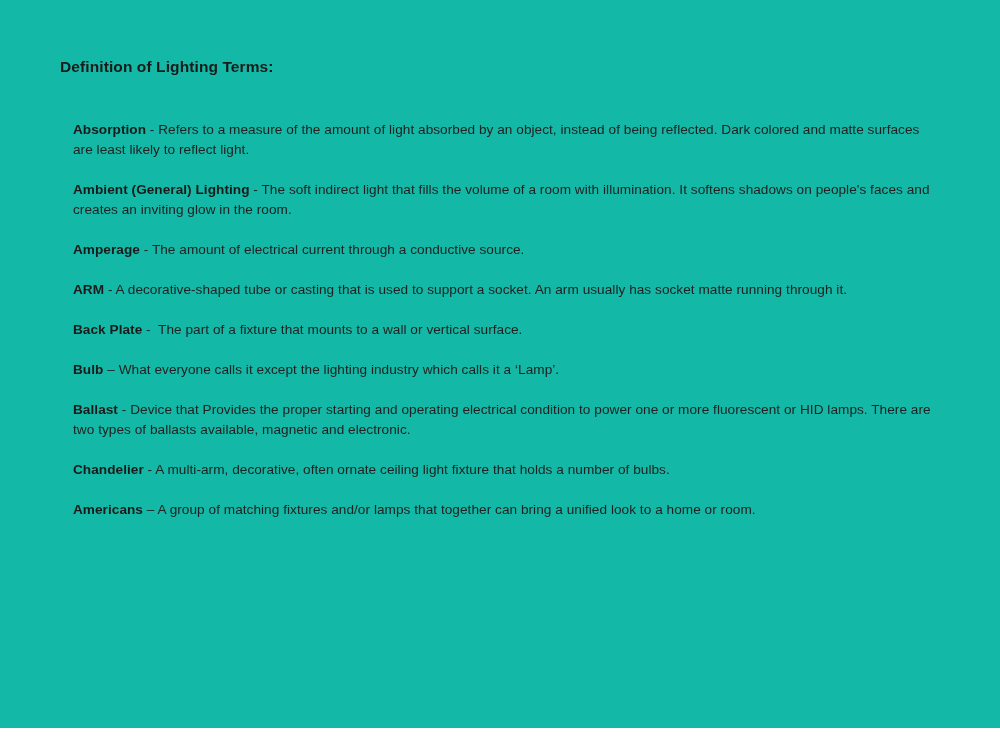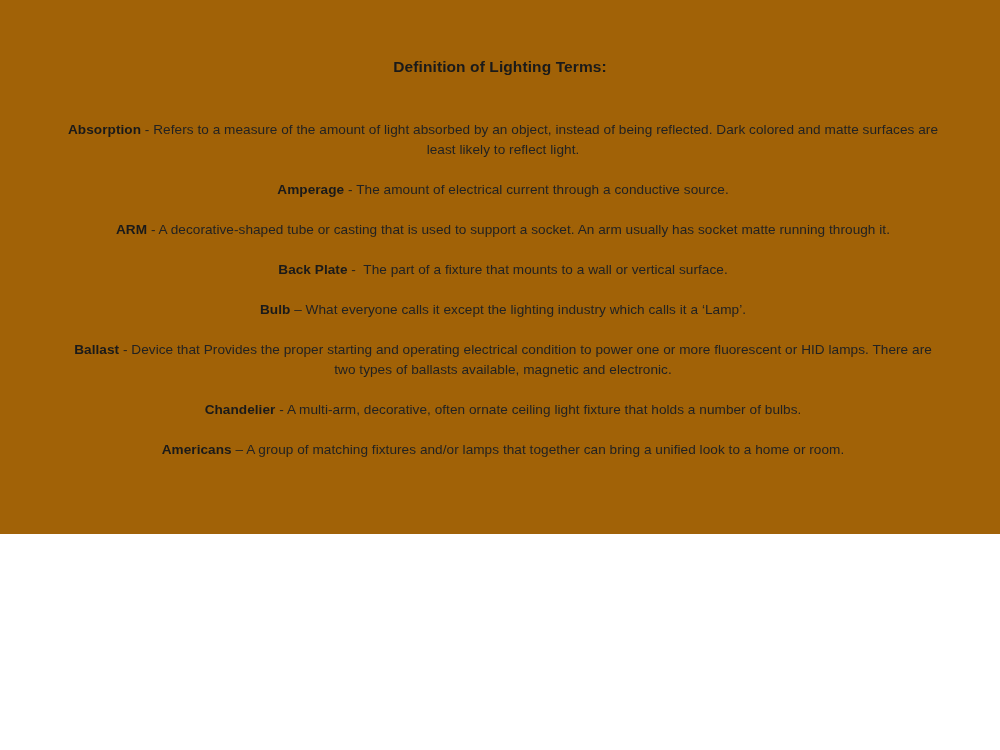--- a/index.html
+++ b/index.html
@@ -10,40 +10,39 @@
   body {
     width: 1000px;
     height: 750px;
     overflow: hidden;
     font-family: "Liberation Sans", "DejaVu Sans", sans-serif;
     color: #1f1f1f;
   }
   .page {
     box-sizing: border-box;
     width: 1000px;
-    height: 534px;
+    height: 728px;
     padding: 56px 60px 0 60px;
-    background: #a16207;
-    text-align: center;
+    background: #14b8a6;
   }
   .doc-title {
     font-size: 15.5px;
     font-weight: bold;
     line-height: 22px;
     margin: 0 0 42px 0;
     color: #1a1a1a;
     letter-spacing: 0.1px;
   }
   .terms {
     width: 882px;
   }
   .term-row {
     font-size: 13.6px;
     line-height: 20px;
-    margin: 0 0 20px 4px;
+    margin: 0 0 20px 13px;
     letter-spacing: 0.05px;
   }
   .term-name {
     font-weight: bold;
     color: #1a1a1a;
   }
   .term-sep {
     white-space: pre; 
   }
   .term-def {
@@ -53,20 +52,21 @@
 </head>
 <body>
 
 <div class="page">
   <h1 class="doc-title">Definition of Lighting Terms:</h1>
   <div class="terms" id="terms-list">
   <p class="term-row"><span class="term-name">Absorption</span><span class="term-sep"> - </span><span class="term-def">Refers to a measure of the amount of light absorbed by an object, instead of being reflected. Dark colored and matte surfaces are least likely to reflect light.</span></p>
 
 
 
+  <p class="term-row"><span class="term-name">Ambient (General) Lighting</span><span class="term-sep"> - </span><span class="term-def">The soft indirect light that fills the volume of a room with illumination. It softens shadows on people's faces and creates an inviting glow in the room.</span></p>
 
   <p class="term-row"><span class="term-name">Amperage</span><span class="term-sep"> - </span><span class="term-def">The amount of electrical current through a conductive source.</span></p>
 
 
   <p class="term-row"><span class="term-name">ARM</span><span class="term-sep"> - </span><span class="term-def">A decorative-shaped tube or casting that is used to support a socket. An arm usually has socket matte running through it.</span></p>
 
   <p class="term-row"><span class="term-name">Back Plate</span><span class="term-sep"> -  </span><span class="term-def">The part of a fixture that mounts to a wall or vertical surface.</span></p>
 
   <p class="term-row"><span class="term-name">Bulb</span><span class="term-sep"> – </span><span class="term-def">What everyone calls it except the lighting industry which calls it a ‘Lamp’.</span></p>
 

